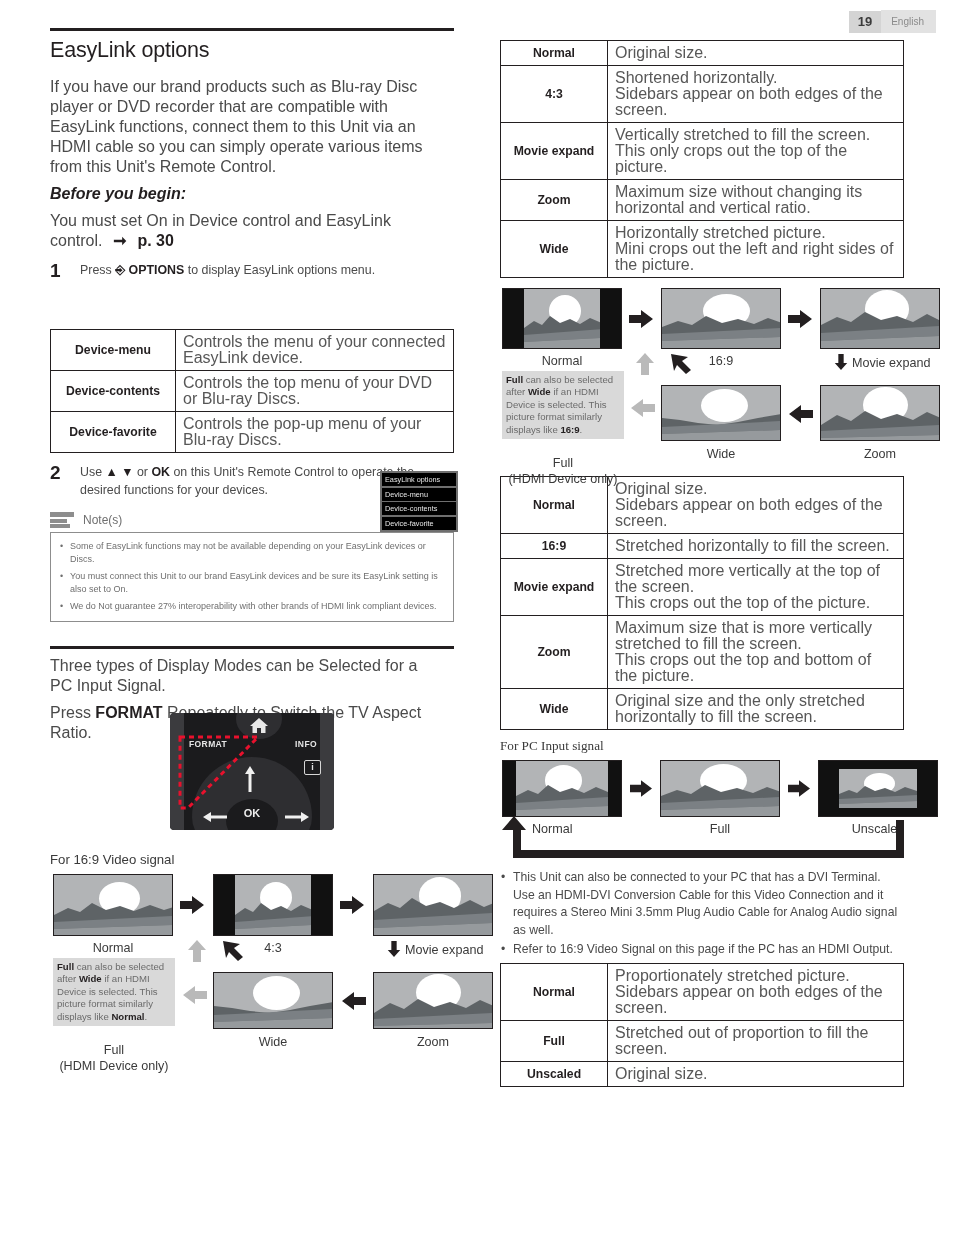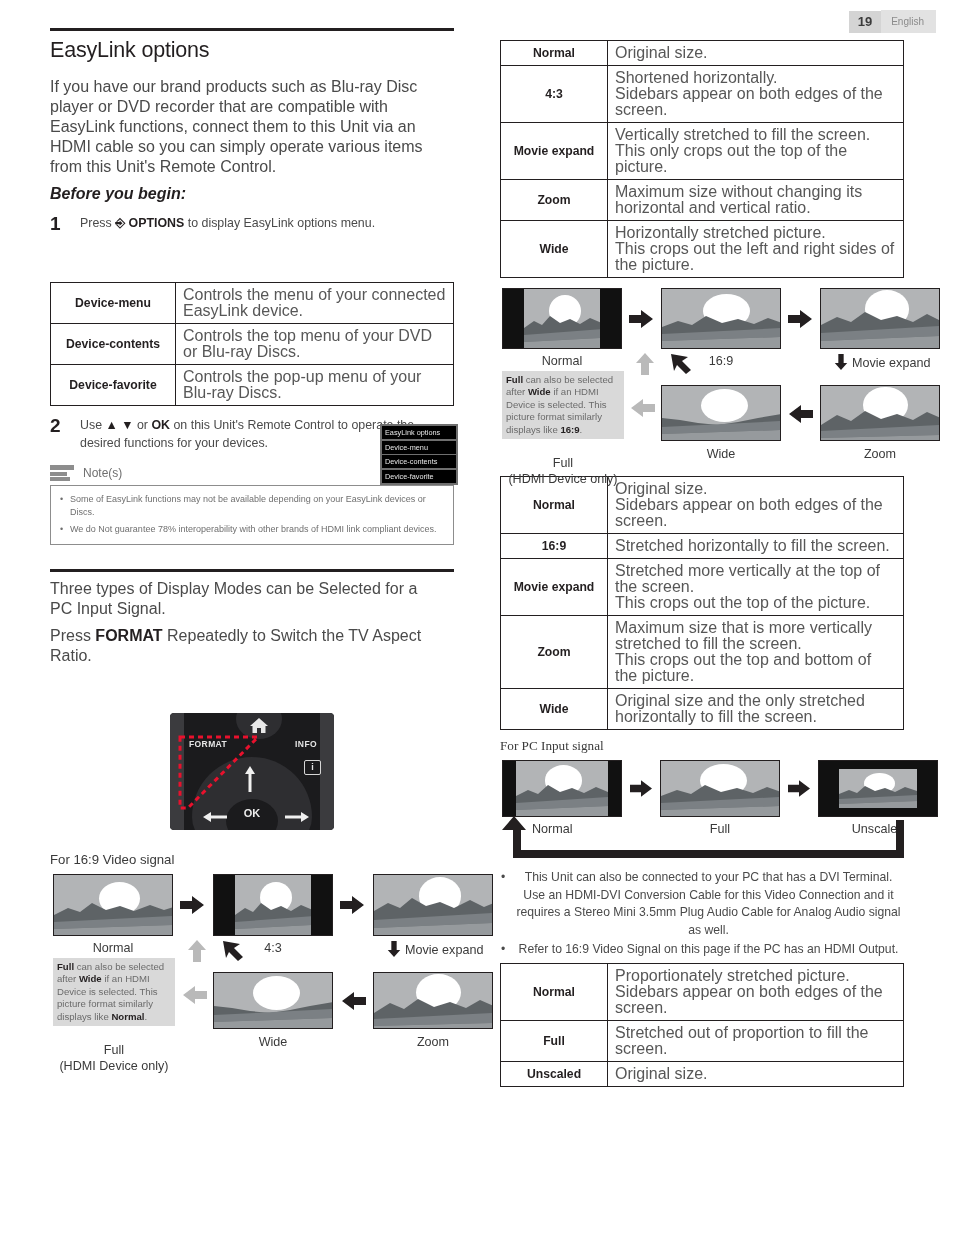--- a/index.html
+++ b/index.html
@@ -68,21 +68,21 @@
   .note-ico i.b { left:0; top:8px;  width:17px; height:3.5px; }
   .note-ico i.c { left:0; top:13px; width:20px; height:3.5px; }
   .note-lbl { font-size:12px; color:#6f6f6f; }
   .note-box { border:1px solid #8d8d8d; padding:7px 9px 8px 9px; margin-top:4px; }
   .note-box ul { margin:0; padding:0; list-style:none; }
   .note-box li { font-size:9px; line-height:12.5px; color:#6f6f6f; margin-bottom:5px; padding-left:10px; position:relative; }
   .note-box li:last-child { margin-bottom:0; }
   .note-box li:before { content:"\2022"; position:absolute; left:0; top:0; color:#6f6f6f; }
 
   
-  ul.blist { margin:6px 0 4px 0; padding:0; list-style:none;text-align:center; }
+  ul.blist { margin:6px 0 4px 0; padding:0; list-style:none; }
   ul.blist li { font-size:12.2px; line-height:17.5px; color:#4a4a4a; padding-left:13px; position:relative; margin-bottom:2px; }
   ul.blist li:before { content:"\2022"; position:absolute; left:1px; top:0; color:#4a4a4a; }
 
   
   .dtitle { font-size:13.2px; color:#3a3a3a; margin:10px 0 7px 0; }
 
   
   .tv { position:relative; background:#111; border:1px solid #231f20; overflow:hidden; }
   .tv .pic { position:absolute; top:0; bottom:0; overflow:hidden; background:#b2b4b6; }
   .sun { position:absolute; background:#ffffff; border-radius:50%; }
@@ -132,20 +132,25 @@
   <div class="page-lang">English</div>
 </div>
 
 <div class="col-left">
 
   <div class="rule"></div>
   <h1 class="sect">EasyLink options</h1>
 
   <p class="body">If you have our brand products such as Blu-ray Disc player or DVD recorder that are compatible with EasyLink functions, connect them to this Unit via an HDMI cable so you can simply operate various items from this Unit's Remote Control.</p>
   <p class="body"><span class="bi">Before you begin:</span></p>
+  <p class="body">
+    <span>You must set On in Device control and EasyLink control.</span>
+    <span style="display:inline-block;width:26px;text-align:center;color:#231f20;font-weight:bold;">➞</span>
+    <span class="b">p. 30</span>
+  </p>
 
   <div style="position:relative;">
     <div class="step">
       <div class="step-num">1</div>
       <div class="step-txt">
         <span>Press</span>
         <span style="font-weight:bold;color:#231f20;">⎆</span>
         <span class="b">OPTIONS</span>
         <span>to display EasyLink options menu.</span>
       </div>
@@ -191,21 +196,22 @@
     <span class="note-ico">
         <i class="a"></i>
         <i class="b"></i>
         <i class="c"></i>
       </span>
     <span class="note-lbl">Note(s)</span>
   </div>
   <div class="note-box">
     <ul>
       <li>Some of EasyLink functions may not be available depending on your EasyLink devices or Discs.</li>
-      <li>We do Not guarantee 78% interoperability with other brands of HDMI link compliant devices.</li>
+      <li>You must connect this Unit to our brand EasyLink devices and be sure its EasyLink setting is also set to On.</li>
+      <li>We do Not guarantee 27% interoperability with other brands of HDMI link compliant devices.</li>
     </ul>
   </div>
 
   <div class="rule" style="margin-top:24px;"></div>
 
   <p class="body">Three types of Display Modes can be Selected for a PC Input Signal.</p>
   <p class="body">
     <span>Press</span>
     <span class="b">FORMAT</span>
     <span>Repeatedly to Switch the TV Aspect Ratio.</span>
@@ -371,21 +377,21 @@
     <tr>
       <td class="k">Zoom</td>
       <td class="v">
             <div>Maximum size without changing its horizontal and vertical ratio.</div>
           </td>
     </tr>
     <tr>
       <td class="k">Wide</td>
       <td class="v">
             <div>Horizontally stretched picture.</div>
-            <div>This crops out the left and right sides of the picture.</div>
+            <div>Mini crops out the left and right sides of the picture.</div>
           </td>
     </tr>
   </tbody>
     </table>
 
   <div style="position:relative;margin-top:10px;">
 
     <div style="position:relative;height:190px;">
 
       <div class="tv" style="position:absolute;left:2px;top:0;width:120px;height:61px;">

